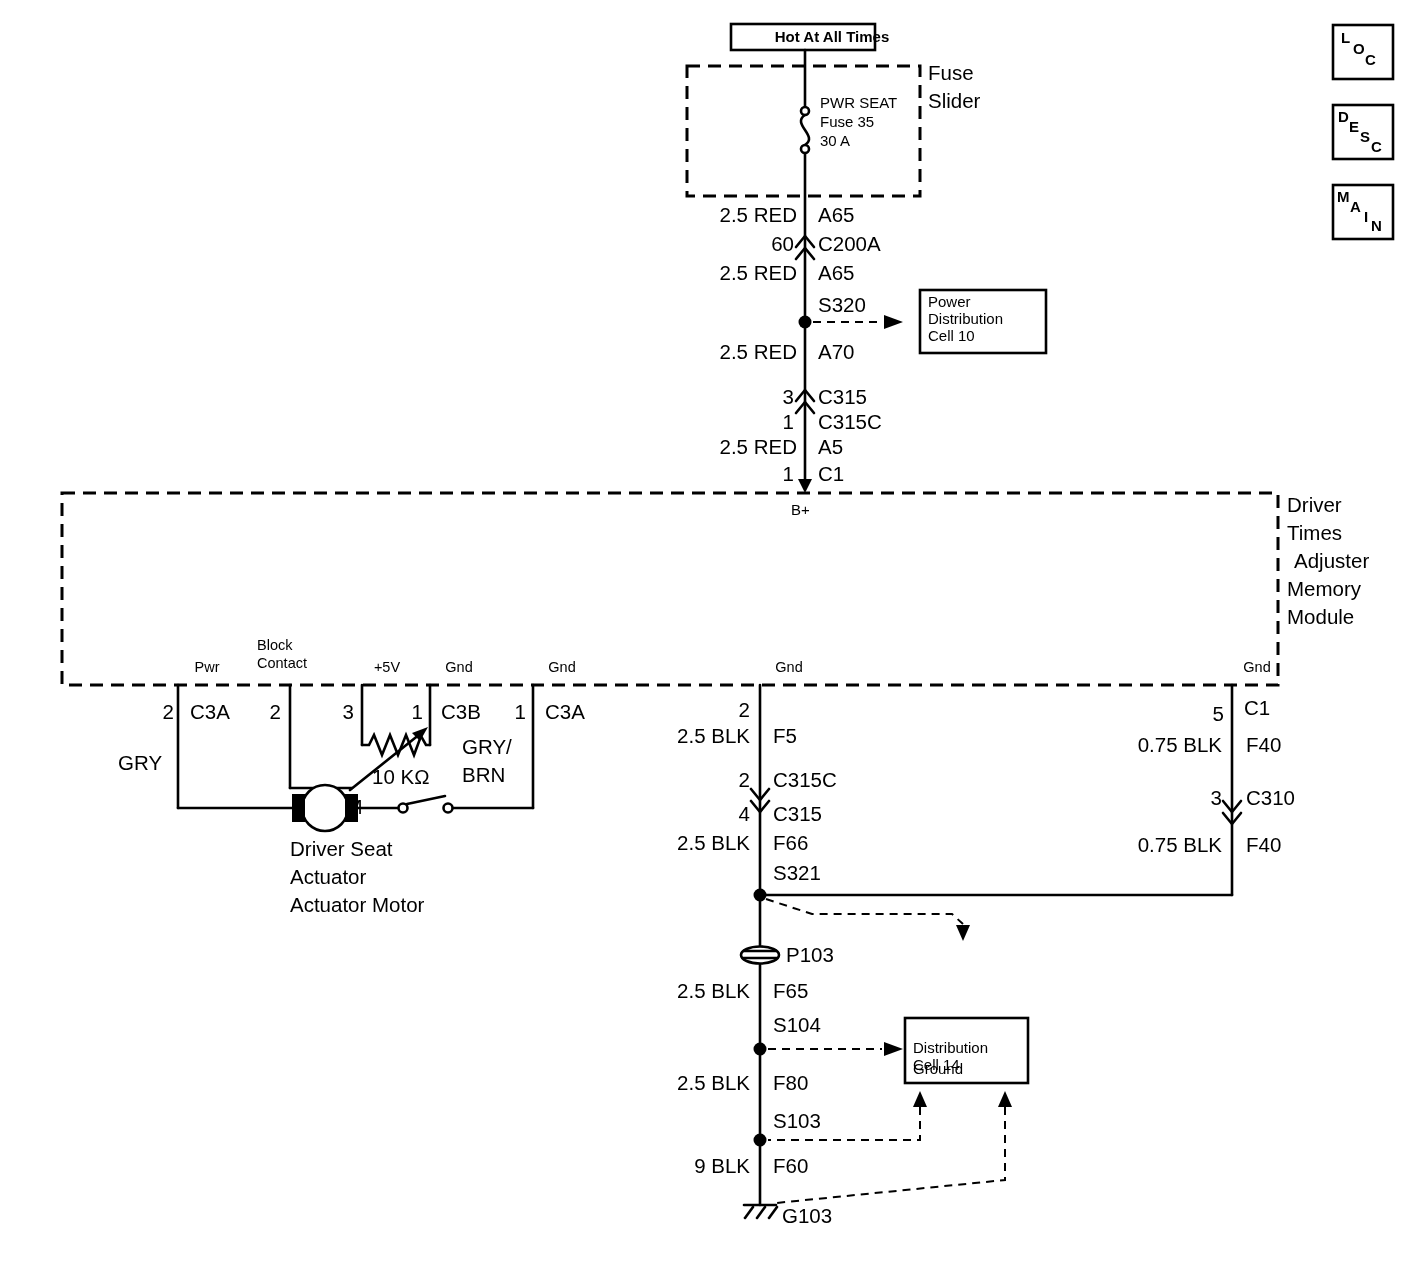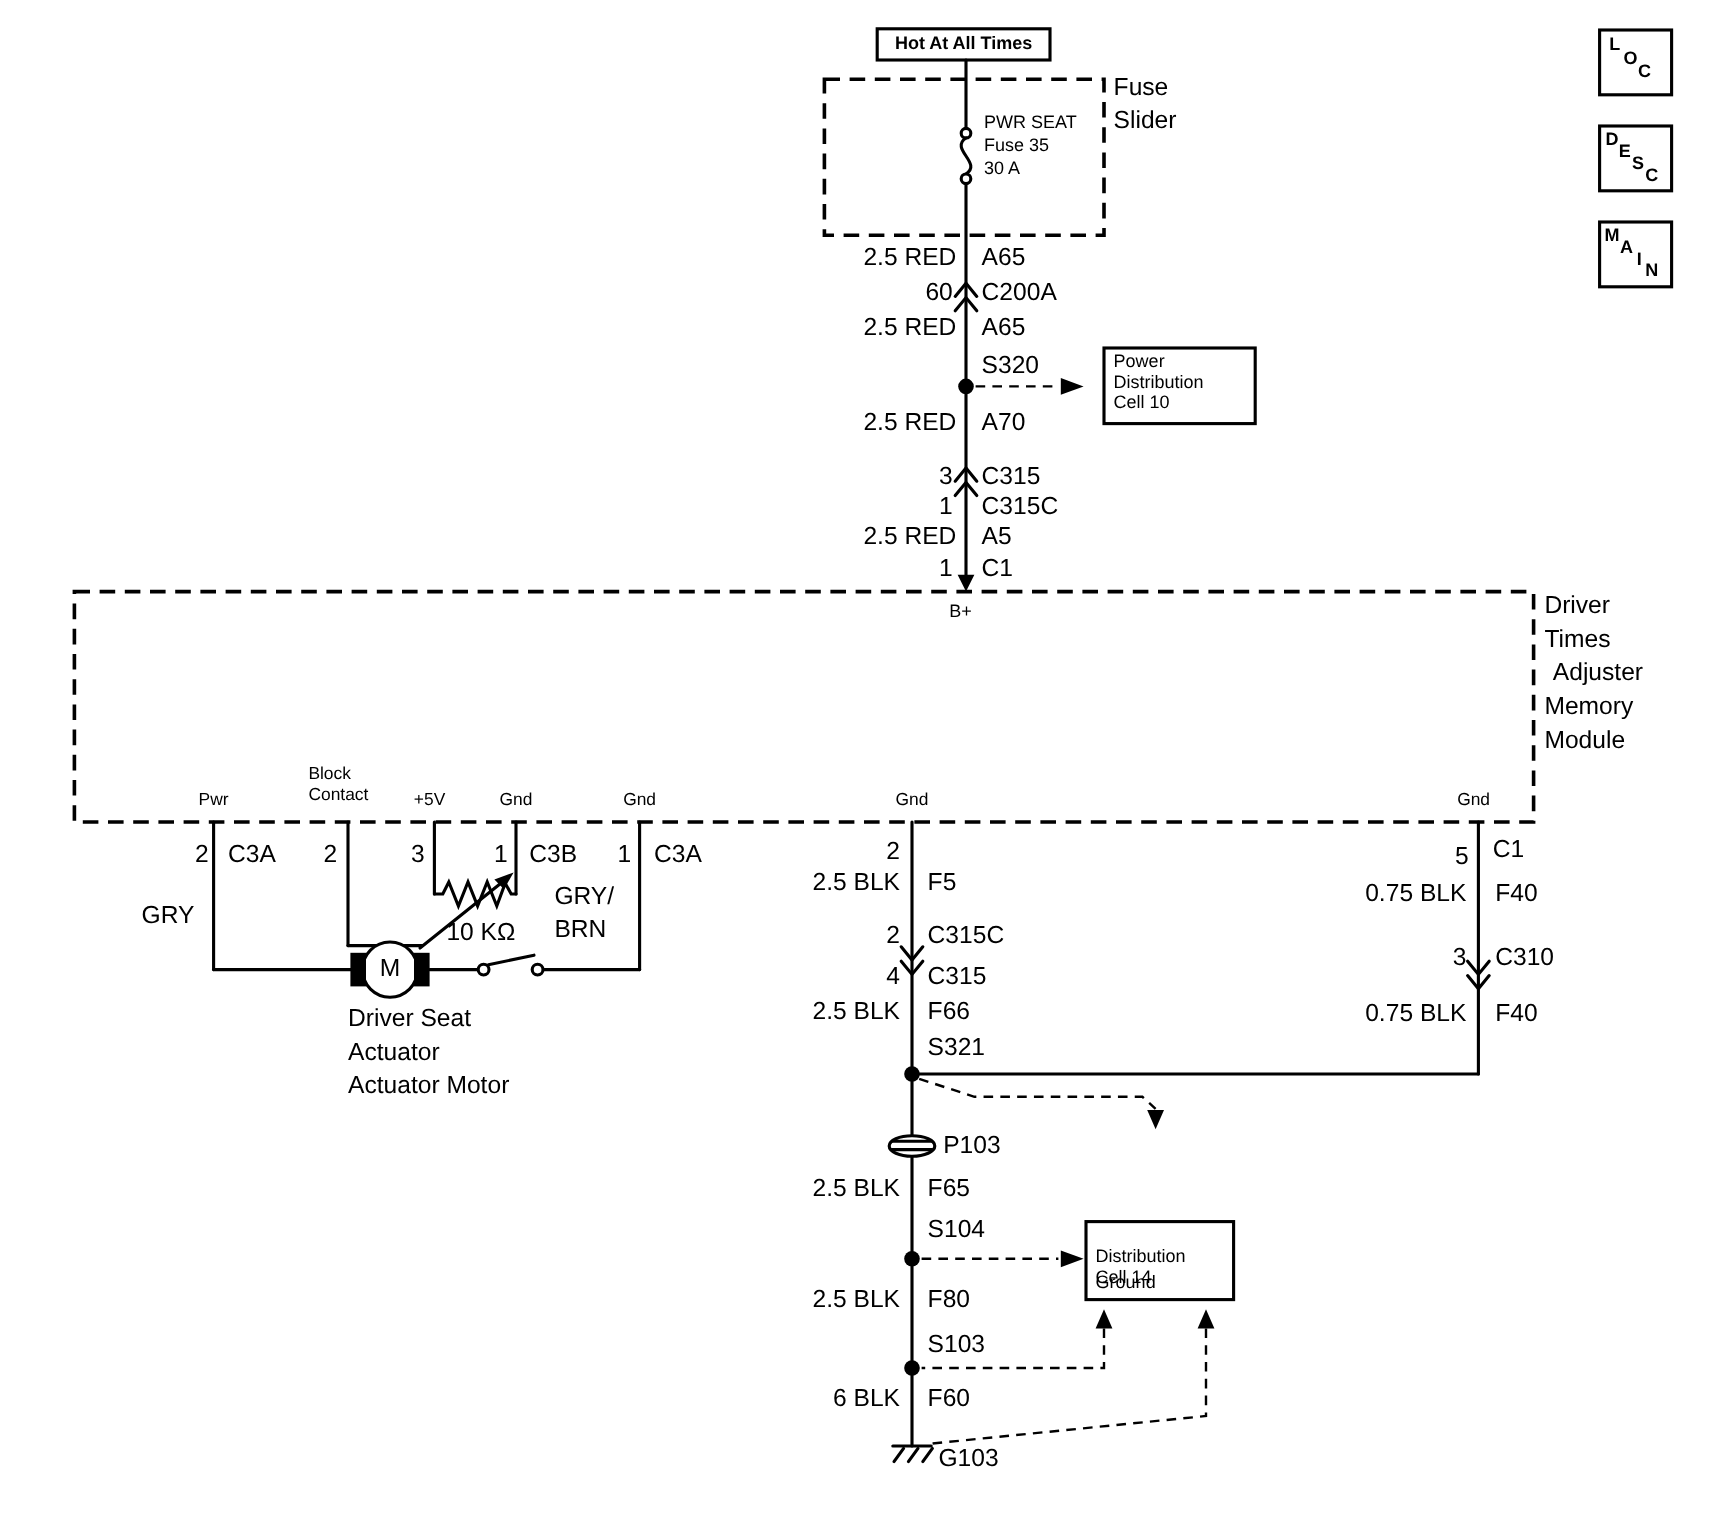--- a/index.html
+++ b/index.html
@@ -8,21 +8,21 @@
     width:1427px; height:1275px; position:relative; overflow:hidden;
     font-family:"Liberation Sans", sans-serif; color:#000;
   }
   .stage { position:absolute; left:0; top:0; width:1427px; height:1275px; }
   .lb { position:absolute; white-space:nowrap; line-height:1.08; color:#000; }
   .t20 { font-size:20.5px; }
   .t15 { font-size:15px; }
   .t14 { font-size:14.5px; }
   .bold { font-weight:bold; }
   .ra { transform:translateX(-100%); }
-  .ctr { transform:translateX(-50%); }
+  .ctr { transform:translateX(-50%);margin-left:29px; }
   
   .wire { stroke:#000; stroke-width:2.6; fill:none; stroke-linecap:round; }
   .dash-box { stroke:#000; stroke-width:3; fill:none; stroke-dasharray:13 8; }
   .solid-box { stroke:#000; stroke-width:2.6; fill:none; }
   .dashref { stroke:#000; stroke-width:2; fill:none; stroke-dasharray:8 6; }
   .blk { fill:#000; stroke:none; }
   .node { fill:#fff; stroke:#000; stroke-width:2.6; }
 </style>
 </head>
 <body>
@@ -223,21 +223,21 @@
 <span class="lb t20 ra" style="left:750px;top:832px">2.5 BLK</span>
 <span class="lb t20" style="left:773px;top:832px">F66</span>
 <span class="lb t20" style="left:773px;top:862px">S321</span>
 <span class="lb t20" style="left:786px;top:944px">P103</span>
 <span class="lb t20 ra" style="left:750px;top:980px">2.5 BLK</span>
 <span class="lb t20" style="left:773px;top:980px">F65</span>
 <span class="lb t20" style="left:773px;top:1014px">S104</span>
 <span class="lb t20 ra" style="left:750px;top:1072px">2.5 BLK</span>
 <span class="lb t20" style="left:773px;top:1072px">F80</span>
 <span class="lb t20" style="left:773px;top:1110px">S103</span>
-<span class="lb t20 ra" style="left:750px;top:1155px">6 BLK</span>
+<span class="lb t20 ra" style="left:750px;top:1155px">9 BLK</span>
 <span class="lb t20" style="left:773px;top:1155px">F60</span>
 <span class="lb t20" style="left:782px;top:1205px">G103</span>
 
 <span class="lb t15" style="left:913px;top:1061px">Ground</span>
 <span class="lb t15" style="left:913px;top:1040px">Distribution</span>
 <span class="lb t15" style="left:913px;top:1057px">Cell 14</span>
 
 <span class="lb t20 ra" style="left:1224px;top:703px">5</span>
 <span class="lb t20" style="left:1244px;top:697px">C1</span>
 <span class="lb t20 ra" style="left:1222px;top:734px">0.75 BLK</span>

